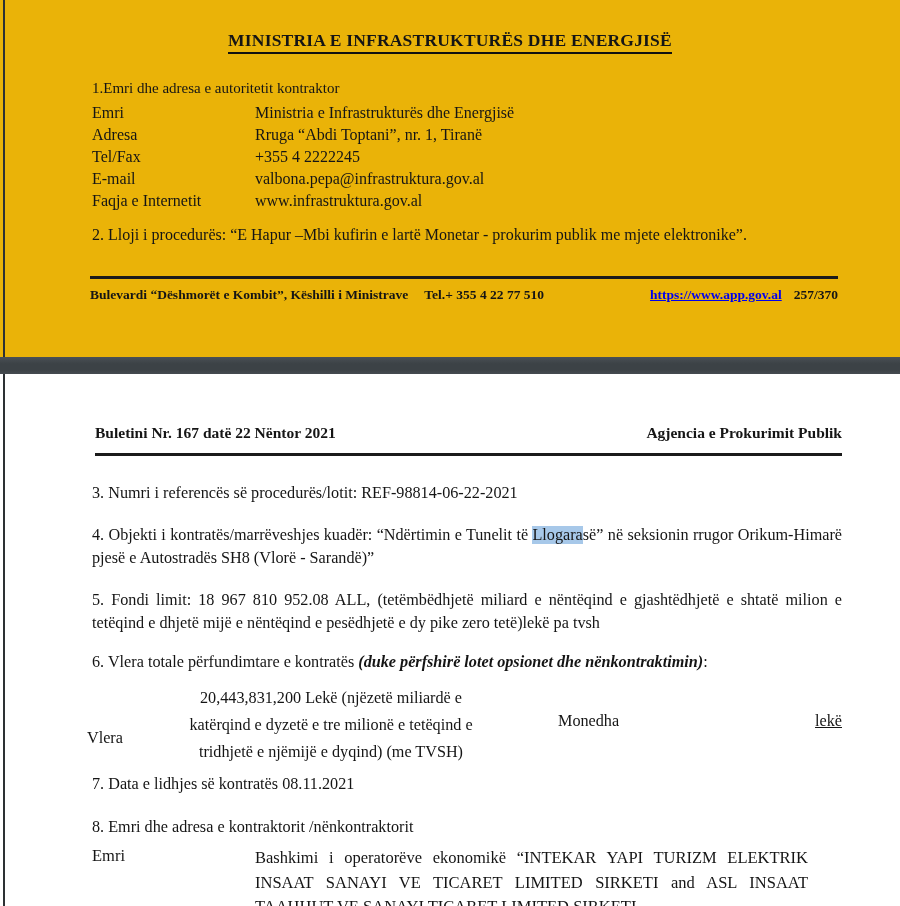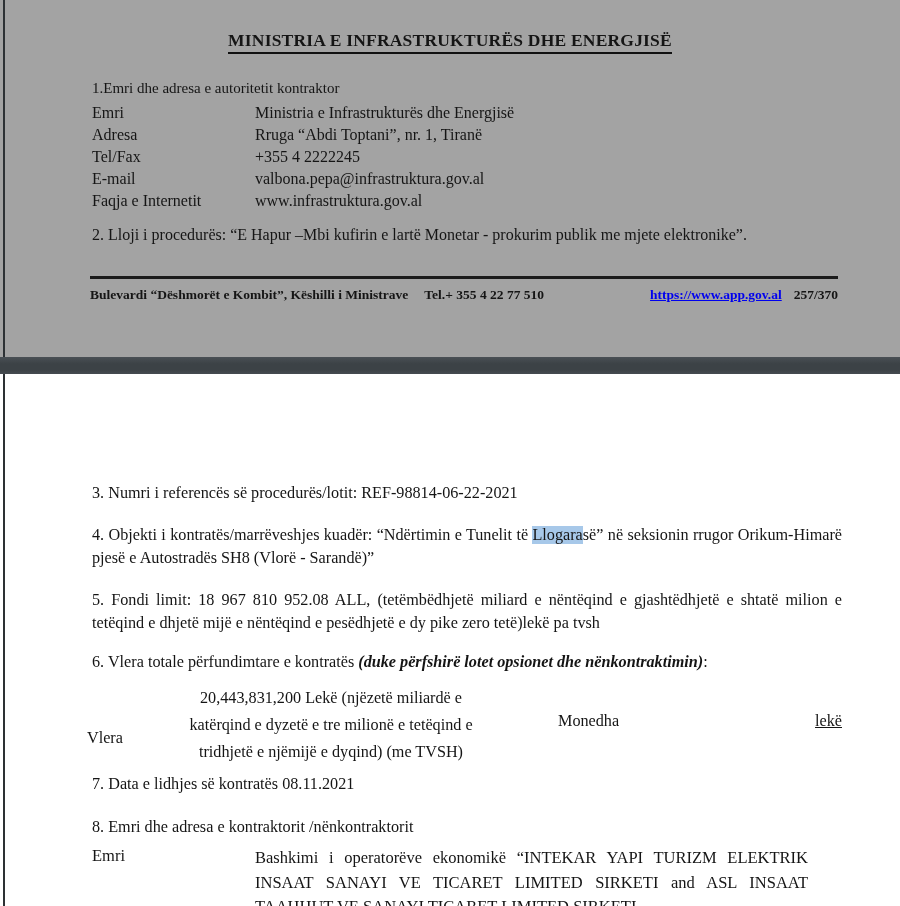--- a/index.html
+++ b/index.html
@@ -7,21 +7,21 @@
     width:900px; height:906px; overflow:hidden;
     background:#ffffff;
     font-family:"Liberation Serif","DejaVu Serif",serif;
     color:#151515;
   }
   .canvas { position:relative; width:900px; height:906px; background:#fff; overflow:hidden; }
 
   .edge-line { position:absolute; left:3px; top:0; width:2px; height:906px; background:#2d3134; z-index:5; }
 
   
-  .page1 { position:absolute; top:0; left:0; width:900px; height:357px; background:#a3a3a3; }
+  .page1 { position:absolute; top:0; left:0; width:900px; height:357px; background:#eab308; }
 
   .doc-title { position:absolute; top:30px; left:0; right:0; text-align:center; }
   .doc-title span {
     font-size:17.5px; font-weight:bold; letter-spacing:.2px;
     border-bottom:2px solid #111; padding-bottom:2px;
   }
 
   .s1-head { position:absolute; top:80px; left:92px; font-size:15px; }
 
   .fields { position:absolute; top:102px; left:92px; width:746px; }
@@ -116,20 +116,24 @@
       <span class="f-left">Bulevardi “Dëshmorët e Kombit”, Këshilli i Ministrave</span>
       <span class="f-tel">Tel.+ 355 4 22 77 510</span>
       <a class="f-link" href="#">https://www.app.gov.al</a>
       <span class="f-page">257/370</span>
     </div>
   </div>
 
   <div class="band"></div>
 
   <div class="page2">
+    <div class="p2-header">
+      <span>Buletini Nr. 167 datë  22 Nëntor 2021</span>
+      <span>Agjencia e Prokurimit Publik</span>
+    </div>
 
     <div class="para sec3">3. Numri i referencës së procedurës/lotit:  REF-98814-06-22-2021</div>
 
     <div class="para sec4"><span>4. Objekti  i kontratës/marrëveshjes kuadër: “Ndërtimin e Tunelit të </span><span class="hl">Llogara</span><span>së” në seksionin rrugor Orikum-Himarë pjesë e Autostradës SH8 (Vlorë - Sarandë)”</span></div>
 
     <div class="para sec5">5. Fondi limit:  18 967 810 952.08 ALL, (tetëmbëdhjetë miliard e nëntëqind e gjashtëdhjetë e shtatë milion e tetëqind e dhjetë mijë e nëntëqind e pesëdhjetë e dy pike zero tetë)lekë pa tvsh</div>
 
     <div class="para sec6"><span>6. Vlera totale përfundimtare e kontratës </span><span class="bi">(duke përfshirë lotet opsionet dhe nënkontraktimin)</span><span>:</span></div>
 
     <div class="vrow">

